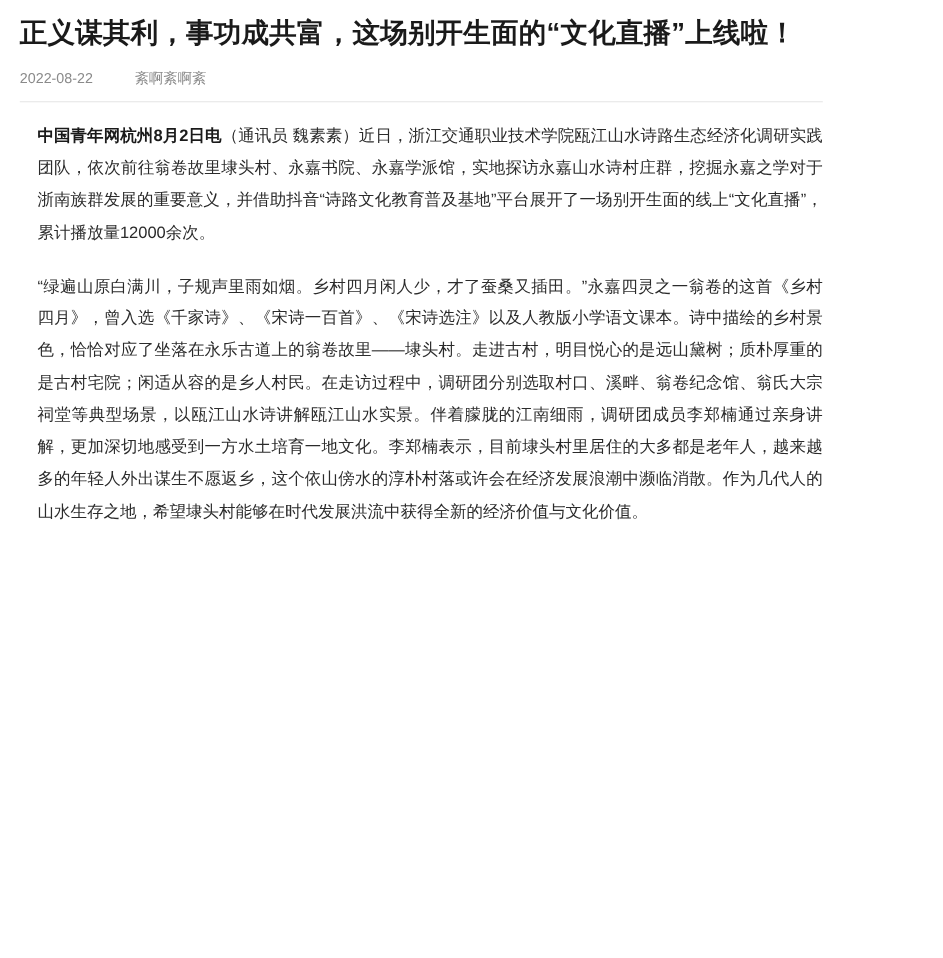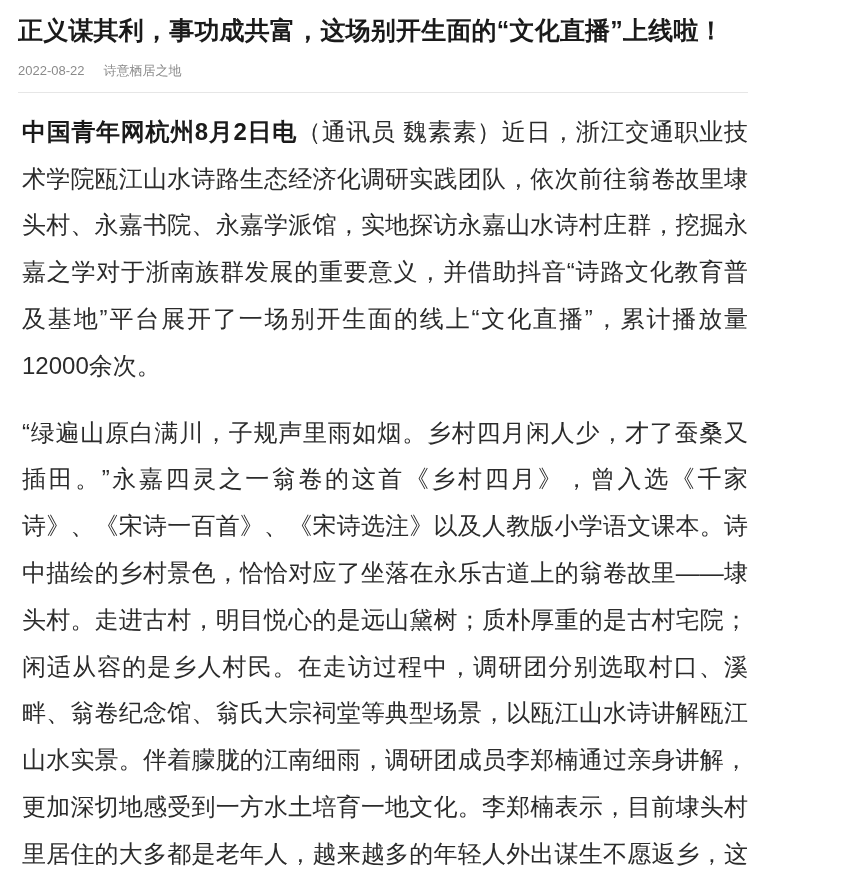--- a/index.html
+++ b/index.html
@@ -22,35 +22,35 @@
     font-size: 25px;
     font-weight: bold;
     line-height: 1.35;
     color: #1a1a1a;
     margin: 0 0 14px 0;
     letter-spacing: 0.2px;
   }
   .meta-row {
     display: flex;
     align-items: center;
-    gap: 19px;
+    gap: 38px;
     font-size: 13px;
     color: #8a8a8a;
     padding-bottom: 12px;
     border-bottom: 1px solid #e6e6e6;
     margin-bottom: 16px;
   }
   .meta-date, .meta-author {
     white-space: nowrap;
   }
   .body-text p {
-    font-size: 24px;
+    font-size: 15px;
     line-height: 1.95;
     color: #2b2b2b;
-    margin: 0 0 20px 4px;
+    margin: 0 0 20px 16px;
     text-align: justify;
     text-justify: inter-ideograph;
   }
   .body-text p:last-child {
     margin-bottom: 0;
   }
   .lead-label {
     font-weight: bold;
     color: #1a1a1a;
   }
@@ -63,21 +63,21 @@
 </style>
 </head>
 <body>
 
 <div class="page">
 
   <h1 class="article-title">正义谋其利，事功成共富，这场别开生面的“文化直播”上线啦！</h1>
 
   <div class="meta-row">
     <span class="meta-date">2022-08-22</span>
-    <span class="meta-author">诗意栖居之地</span>
+    <span class="meta-author">紊啊紊啊紊</span>
   </div>
 
   <div class="body-text">
 
     <p>
       <span class="lead-label">中国青年网杭州8月2日电</span><span>（通讯员 魏素素）近日，浙江交通职业技术学院瓯江山水诗路生态经济化调研实践团队，依次前往翁卷故里埭头村、永嘉书院、永嘉学派馆，实地探访永嘉山水诗村庄群，挖掘永嘉之学对于浙南族群发展的重要意义，并借助抖音“诗路文化教育普及基地”平台展开了一场别开生面的线上“文化直播”，累计播放量12000余次。</span>
     </p>
 
 
     <p>“绿遍山原白满川，子规声里雨如烟。乡村四月闲人少，才了蚕桑又插田。”永嘉四灵之一翁卷的这首《乡村四月》，曾入选《千家诗》、《宋诗一百首》、《宋诗选注》以及人教版小学语文课本。诗中描绘的乡村景色，恰恰对应了坐落在永乐古道上的翁卷故里——埭头村。走进古村，明目悦心的是远山黛树；质朴厚重的是古村宅院；闲适从容的是乡人村民。在走访过程中，调研团分别选取村口、溪畔、翁卷纪念馆、翁氏大宗祠堂等典型场景，以瓯江山水诗讲解瓯江山水实景。伴着朦胧的江南细雨，调研团成员李郑楠通过亲身讲解，更加深切地感受到一方水土培育一地文化。李郑楠表示，目前埭头村里居住的大多都是老年人，越来越多的年轻人外出谋生不愿返乡，这个依山傍水的淳朴村落或许会在经济发展浪潮中濒临消散。作为几代人的山水生存之地，希望埭头村能够在时代发展洪流中获得全新的经济价值与文化价值。</p>

